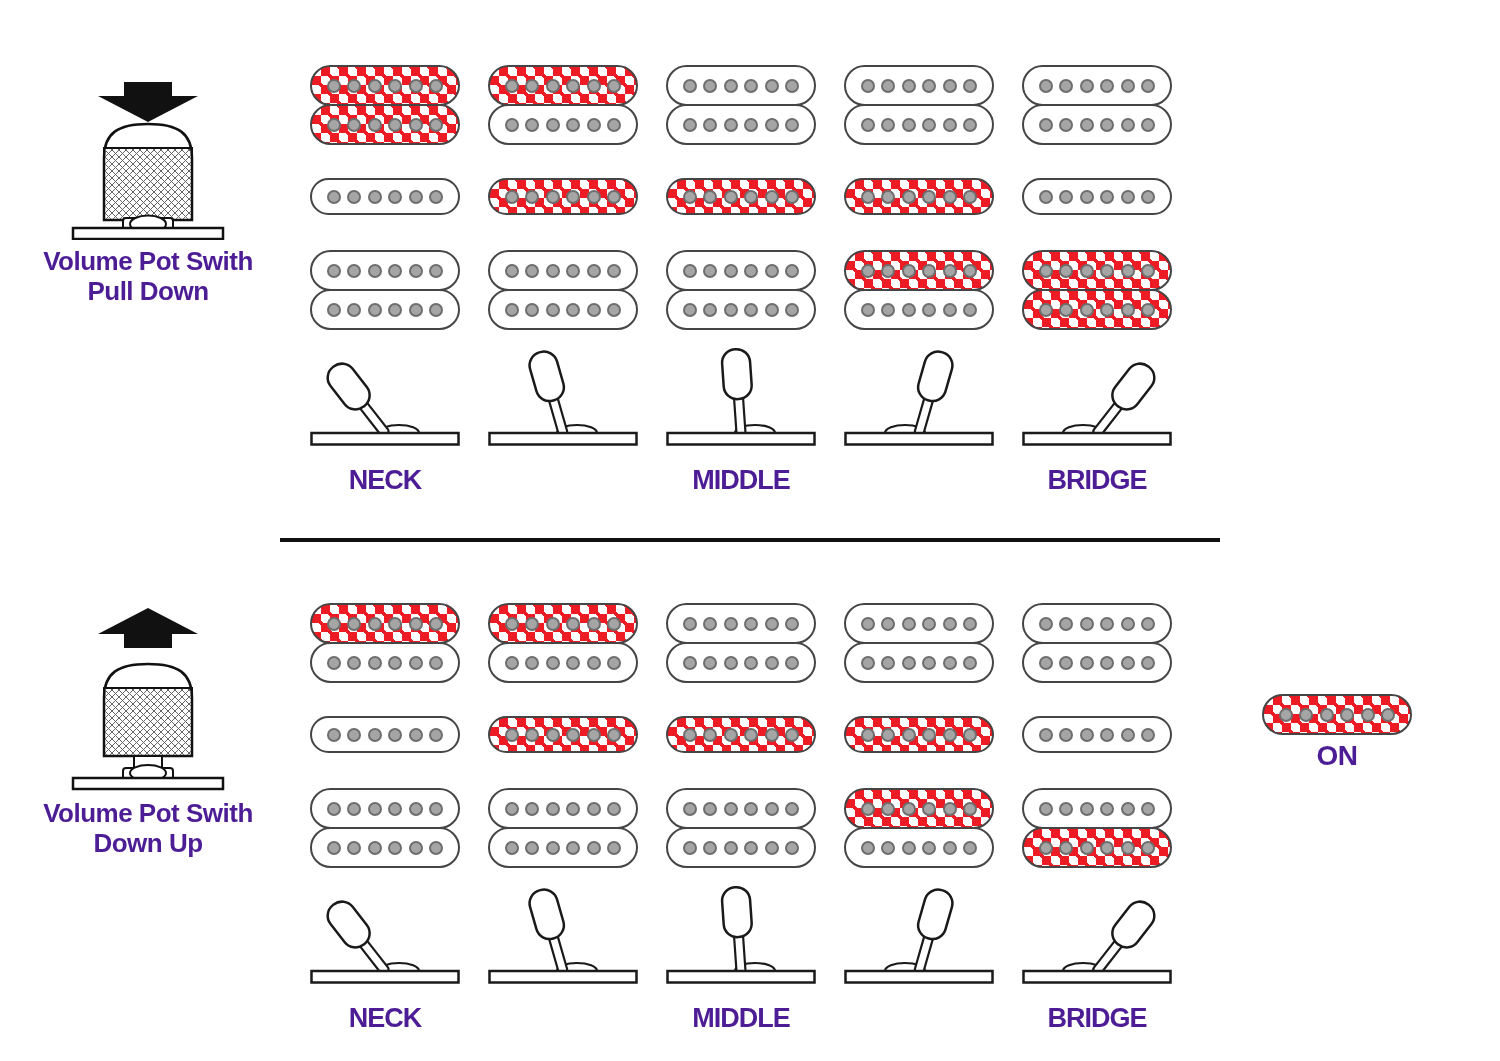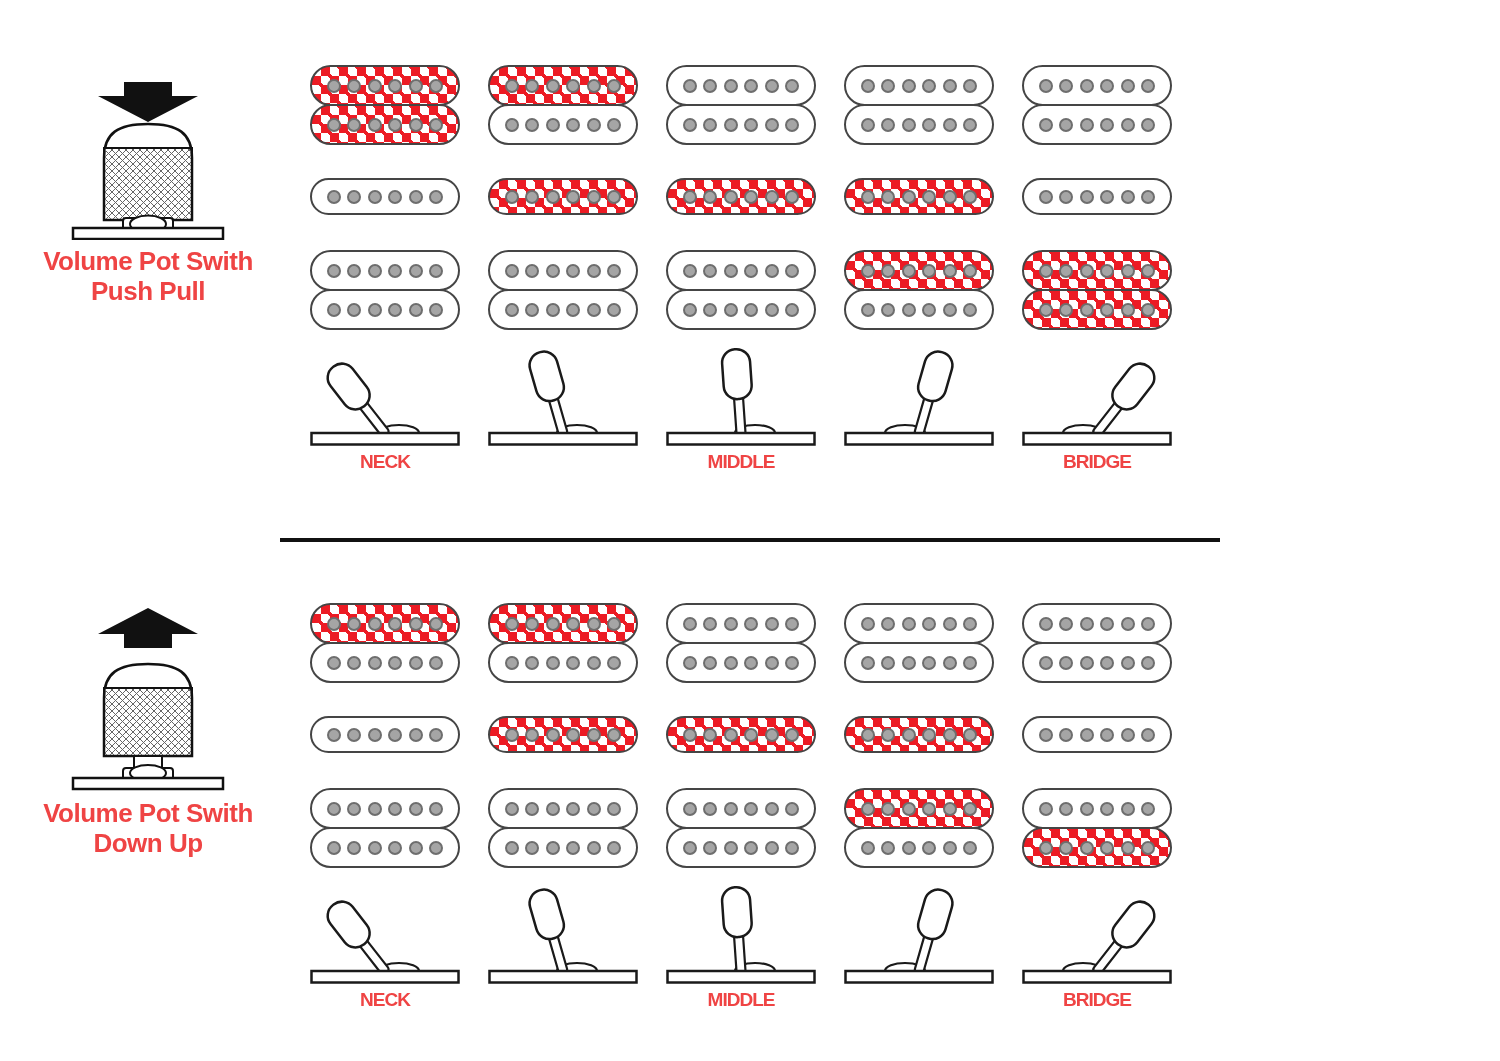--- a/index.html
+++ b/index.html
@@ -1,17 +1,17 @@
 <!DOCTYPE html>
 <html style="--red: #ec1b24;"><head>
 <meta charset="utf-8">
 <style>
   html,body{margin:0;padding:0;background:#fff;}
   .page{position:relative;width:1500px;height:1061px;background:#fff;overflow:hidden;
-        font-family:"Liberation Sans",sans-serif;color:#ef4444;}
+        font-family:"Liberation Sans",sans-serif;color:#4c1d95;}
   .grid{position:absolute;display:flex;gap:28px;}
   .grid-0{left:310px;top:65px;}
   .grid-1{left:310px;top:603px;}
   .col{width:150px;display:flex;flex-direction:column;}
   .hb .coil + .coil{margin-top:-2px;}
   .coil{box-sizing:border-box;height:41px;border:2.5px solid #454545;border-radius:21px;
         background:#fff;display:flex;align-items:center;justify-content:space-between;
         padding:0 15px;}
   .coil.single{height:37px;border-radius:19px;}
   .mid{margin-top:33px;}
@@ -20,21 +20,21 @@
     background-color:#fff;
     background-image:
       linear-gradient(45deg,var(--red) 33%,transparent 33% 67%,var(--red) 67%),
       linear-gradient(45deg,var(--red) 33%,transparent 33% 67%,var(--red) 67%);
     background-position:0 0,9px 9px;
     background-size:18px 18px;
   }
   .pole{width:14px;height:14px;border-radius:50%;background:#a5a5a5;
         border:2px solid #6e6e6e;box-sizing:border-box;flex:0 0 auto;}
   .lever{margin-top:17px;}
-  .poslabel{margin-top:5px;height:32px;text-align:center;font-size:19px;font-weight:bold;
+  .poslabel{margin-top:19px;height:32px;text-align:center;font-size:27px;font-weight:bold;
             letter-spacing:-1px;}
   .knob-block{position:absolute;width:240px;display:flex;flex-direction:column;align-items:center;}
   .knob-block-0{left:28px;top:80px;}
   .knob-block-1{left:28px;top:606px;}
   .knob-label{margin-top:6px;text-align:center;font-size:26px;font-weight:bold;
               line-height:30px;letter-spacing:-0.5px;white-space:nowrap;}
   .divider{position:absolute;left:280px;top:538px;width:940px;height:4px;background:#111;}
   .legend-item{position:absolute;left:1262px;width:150px;display:flex;
                flex-direction:column;align-items:center;}
   .legend-on{top:694px;}
@@ -57,21 +57,21 @@
       <path d="M96,2 L144,2 L144,16 L170,16 L120,42 L70,16 L96,16 Z" fill="#111"></path>
       <path d="M76,140 L76,78 C76,53 90,44 120,44 C150,44 164,53 164,78 L164,140 Z" fill="#fff" stroke="#111" stroke-width="2.5"></path>
       <rect x="76" y="68" width="88" height="72" fill="url(#knurlA)" stroke="#111" stroke-width="2"></rect>
       <rect x="95" y="138" width="14" height="13" rx="3" fill="#fff" stroke="#111" stroke-width="2"></rect>
       <rect x="131" y="138" width="14" height="13" rx="3" fill="#fff" stroke="#111" stroke-width="2"></rect>
       <ellipse cx="120" cy="144" rx="18" ry="8.5" fill="#fff" stroke="#111" stroke-width="2"></ellipse>
       <rect x="45" y="148" width="150" height="11" fill="#fff" stroke="#111" stroke-width="2.5"></rect>
     </svg>
     <div class="knob-label">
       <span style="display:block">Volume Pot Swith</span>
-      <span style="display:block">Push Pull</span>
+      <span style="display:block">Pull Down</span>
     </div>
   </div>
 
   <div class="knob-block knob-block-1">
     <svg width="240" height="186" viewBox="0 0 240 186">
       <defs>
         <pattern id="knurlB" width="7" height="7" patternUnits="userSpaceOnUse">
           <path d="M0,7 L7,0 M0,0 L7,7" stroke="#666" stroke-width="1" fill="none"></path>
         </pattern>
       </defs>
@@ -639,14 +639,25 @@
           <g transform="translate(75,86) rotate(38)">
             <rect x="-4.5" y="-38" width="9" height="40" rx="3" fill="#fff" stroke="#1a1a1a" stroke-width="2.2"></rect>
             <rect x="-14" y="-84" width="28" height="50" rx="13.5" fill="#fff" stroke="#1a1a1a" stroke-width="2.5"></rect>
           </g>
           <rect x="1.5" y="86" width="147" height="11.5" fill="#fff" stroke="#1a1a1a" stroke-width="2.5"></rect>
         </svg>
         <div class="poslabel">BRIDGE</div>
       </div>
     </div>
 
+  <div class="legend-item legend-on">
+    <div class="coil on">
+        <span class="pole"></span>
+        <span class="pole"></span>
+        <span class="pole"></span>
+        <span class="pole"></span>
+        <span class="pole"></span>
+        <span class="pole"></span>
+      </div>
+    <div class="legend-label">ON</div>
+  </div>
 
 </div>
 
 </body></html>

